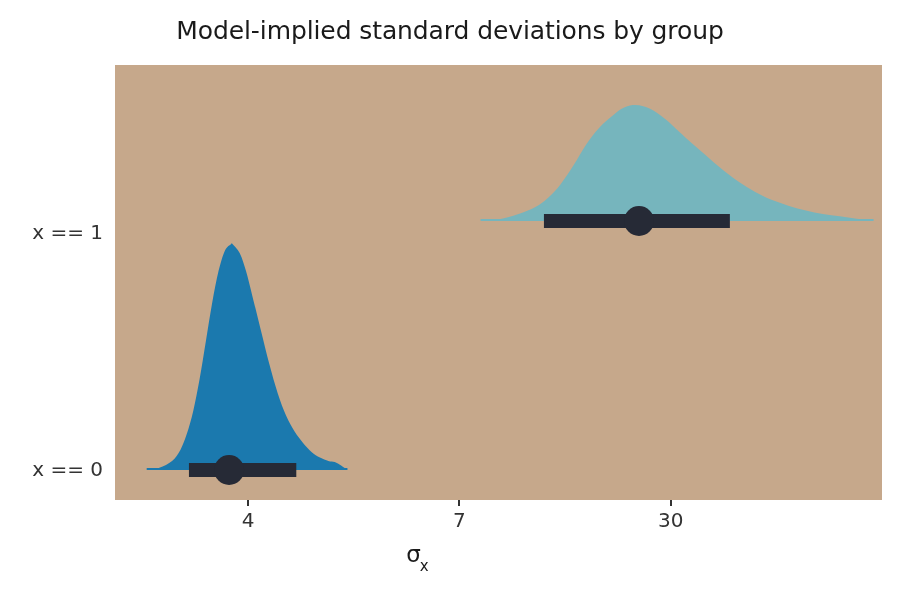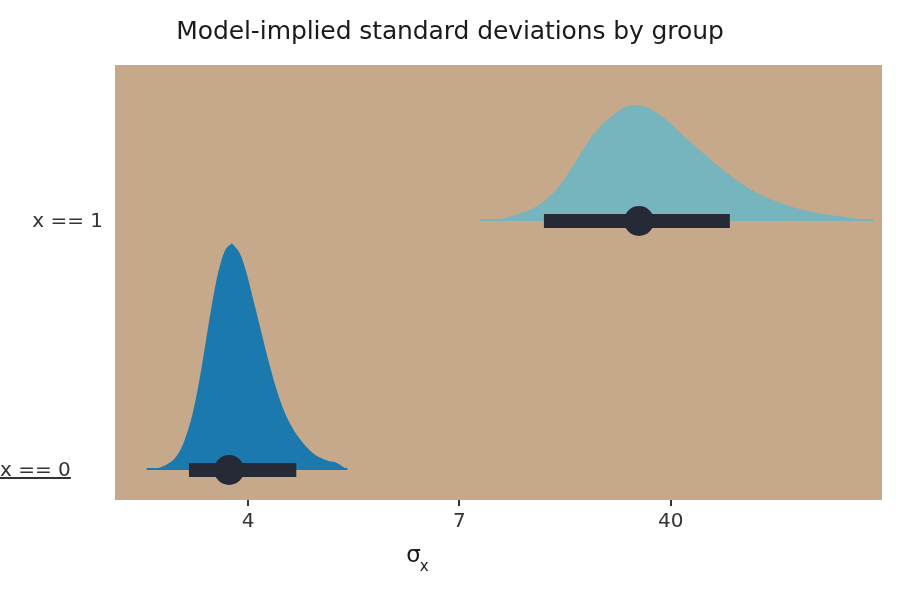--- a/index.html
+++ b/index.html
@@ -50,25 +50,24 @@
     top: 210px;
     text-align: right;
     position: absolute;
     font-size: 20px;
     color: #333333;
   }
   #ytick-x0 {
     left: 0;
     width: 103px;
     top: 459px;
-    text-align: left;
+    text-align: right;
     position: absolute;
     font-size: 20px;
     color: #333333;
-    text-decoration: underline;
   }
   .x-tick-mark {
     position: absolute;
     width: 2px;
     height: 6px;
     background: #333333;
     top: 500px;
   }
   .x-tick-label {
     position: absolute;
@@ -115,26 +114,26 @@
           <g>
             <path d="M 365.54 156.00 C 369.06 155.61, 380.33 154.84, 386.67 153.68 C 393.01 152.52, 397.94 150.97, 403.57 149.04 C 409.21 147.11, 415.55 144.79, 420.48 142.08 C 425.41 139.37, 428.93 136.67, 433.15 132.80 C 437.38 128.93, 441.61 124.29, 445.83 118.88 C 450.06 113.47, 454.28 106.89, 458.51 100.32 C 462.74 93.75, 466.96 85.63, 471.19 79.44 C 475.41 73.25, 479.64 67.84, 483.87 63.20 C 488.09 58.56, 492.67 54.89, 496.54 51.60 C 500.42 48.31, 503.59 45.41, 507.11 43.48 C 510.63 41.55, 514.15 40.39, 517.67 40.00 C 521.19 39.61, 524.72 40.19, 528.24 41.16 C 531.76 42.13, 534.93 43.48, 538.80 45.80 C 542.68 48.12, 547.25 51.60, 551.48 55.08 C 555.71 58.56, 559.93 62.81, 564.16 66.68 C 568.38 70.55, 572.26 74.22, 576.83 78.28 C 581.41 82.34, 586.70 86.79, 591.63 91.04 C 596.56 95.29, 601.13 99.55, 606.42 103.80 C 611.70 108.05, 617.69 112.69, 623.32 116.56 C 628.95 120.43, 634.59 123.91, 640.22 127.00 C 645.86 130.09, 651.49 132.80, 657.13 135.12 C 662.76 137.44, 668.40 139.18, 674.03 140.92 C 679.66 142.66, 685.30 144.21, 690.93 145.56 C 696.57 146.91, 702.20 148.07, 707.84 149.04 C 713.47 150.01, 719.11 150.59, 724.74 151.36 C 730.38 152.13, 736.01 152.91, 741.64 153.68 C 747.28 154.45, 755.73 155.61, 758.55 156.00 L 758.55 156 L 365.54 156 Z" fill="#76b5bd"></path>
             <rect x="365.54" y="154.00" width="393.01" height="2" fill="#76b5bd"></rect>
             <rect x="428.93" y="149.00" width="185.94" height="14" fill="#262a36"></rect>
             <circle cx="524.01" cy="156.00" r="15" fill="#262a36"></circle>
           </g>
         </g>
     </svg>
   </div>
 
-  <div id="ytick-x1" style="top: 208px;">x == 1</div>
+  <div id="ytick-x1" style="top: 220px;">x == 1</div>
   <div id="ytick-x0" style="top: 457px;">x == 0</div>
 
   <div class="x-tick-mark" id="xtickmark-10" style="left: 247.116px;"></div>
   <div class="x-tick-mark" id="xtickmark-15" style="left: 458.41px;"></div>
   <div class="x-tick-mark" id="xtickmark-20" style="left: 669.705px;"></div>
 
   <div class="x-tick-label" id="xticklabel-10" style="left: 248.116px;">4</div>
   <div class="x-tick-label" id="xticklabel-15" style="left: 459.41px;">7</div>
-  <div class="x-tick-label" id="xticklabel-20" style="left: 670.705px;">40</div>
+  <div class="x-tick-label" id="xticklabel-20" style="left: 670.705px;">30</div>
 
   <div id="x-axis-label"><span>σ</span><span class="sub">x</span></div>
 
 </div>
 
 </body></html>

